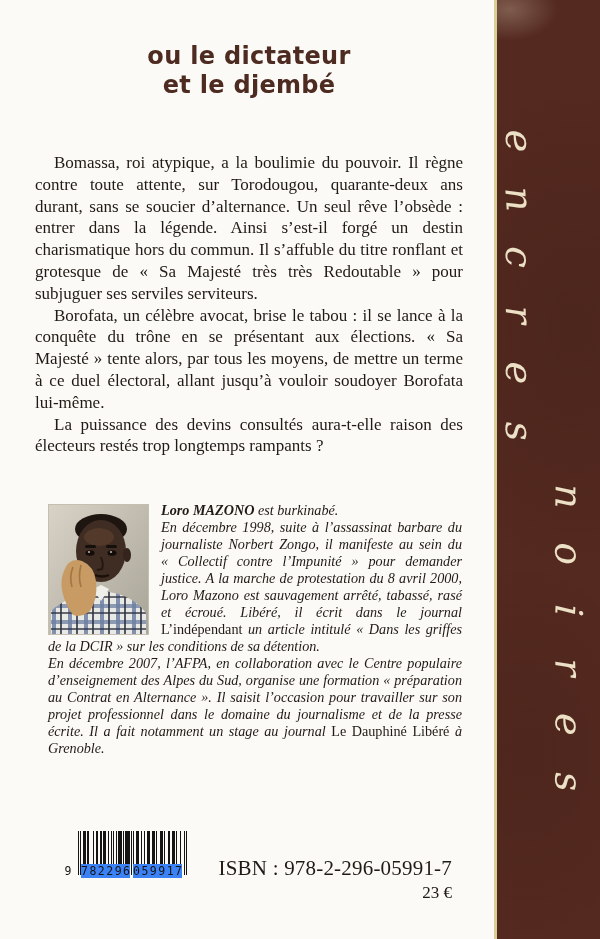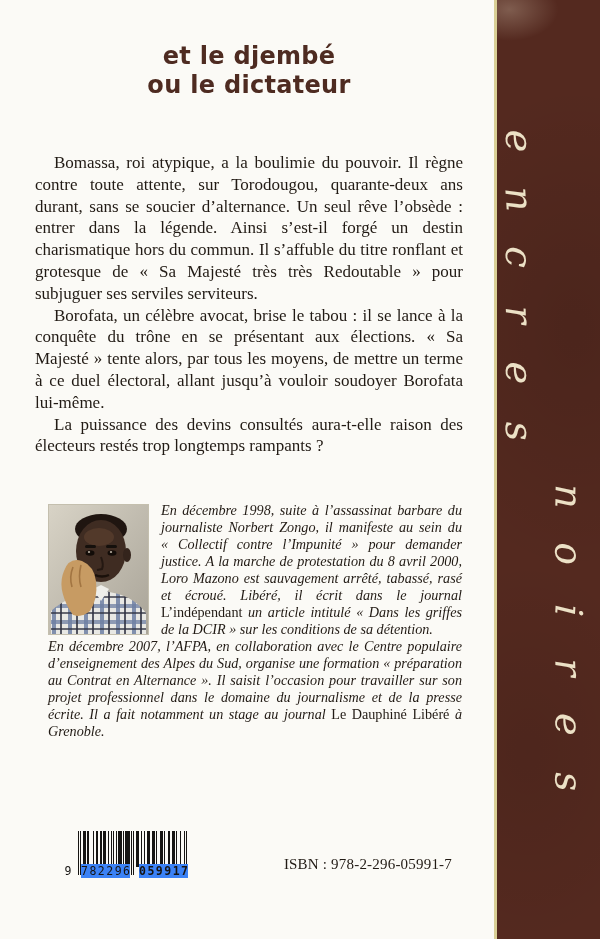--- a/index.html
+++ b/index.html
@@ -42,24 +42,24 @@
   .bars{position:absolute; left:0; top:0; width:107px; height:44px;}
   .bar{position:absolute; top:0; width:1.15px; height:36px; background:#161412;}
   .bar.tall{height:44px;}
   .bd{
     position:absolute; top:33px; height:14px; z-index:2; color:#161412;
     font-family:"DejaVu Sans Mono", monospace; font-size:11.5px; line-height:14px;
     letter-spacing:1.5px; background:#3b82f6; text-align:center;
   }
   .d0{left:-15px; width:10px; background:transparent; letter-spacing:0;}
   .d1{left:3px;  width:49px;}
-  .d2{left:61px; width:49px;font-weight:bold;}
+  .d2{left:55px; width:49px;}
   
   .pricing{position:absolute; top:856px; right:148px; text-align:right;}
-  .isbn{font-size:15px; letter-spacing:.2px;}
+  .isbn{font-size:21px; letter-spacing:.2px;}
   .price{font-size:17px; margin-top:2px;}
   
   .spine{
     position:absolute; top:0; right:0; width:103px; height:939px;
     background:
       radial-gradient(ellipse 70px 45px at 12% 1%, rgba(255,245,220,.25), rgba(255,245,220,0) 70%),
       radial-gradient(ellipse 220px 330px at 75% 35%, rgba(0,0,0,.10), rgba(0,0,0,0) 75%),
       radial-gradient(ellipse 180px 260px at 30% 80%, rgba(0,0,0,.08), rgba(0,0,0,0) 75%),
       var(--sidebar);
     border-left:3px solid var(--sidebar_edge);
@@ -80,22 +80,22 @@
   .w span:nth-child(4){transform:rotate(88deg);}
   .w span:nth-child(5){transform:rotate(92deg);}
   .w span:nth-child(6){transform:rotate(87deg);}
 </style>
 </head>
 <body>
 
 <div class="page">
 
   <h1 class="title">
+    <div>ou le dictateur</div>
     <div>et le djembé</div>
-    <div>ou le dictateur</div>
   </h1>
 
   <section class="synopsis">
     <p>Bomassa, roi atypique, a la boulimie du pouvoir. Il règne contre toute attente, sur Torodougou, quarante-deux ans durant, sans se soucier d’alternance. Un seul rêve l’obsède&nbsp;: entrer dans la légende. Ainsi s’est-il forgé un destin charismatique hors du commun. Il s’affuble du titre ronflant et grotesque de «&nbsp;Sa Majesté très très Redoutable&nbsp;» pour subjuguer ses serviles serviteurs.</p>
     <p>Borofata, un célèbre avocat, brise le tabou&nbsp;: il se lance à la conquête du trône en se présentant aux élections. «&nbsp;Sa Majesté&nbsp;» tente alors, par tous les moyens, de mettre un terme à ce duel électoral, allant jusqu’à vouloir soudoyer Borofata lui-même.</p>
     <p>La puissance des devins consultés aura-t-elle raison des électeurs restés trop longtemps rampants&nbsp;?</p>
   </section>
 
   <section class="bio">
     <figure class="photo">
@@ -126,20 +126,21 @@
         <ellipse cx="62" cy="47" rx="1.2" ry="1" fill="#d9cfc0" opacity=".8"></ellipse>
         <path d="M52,52 q3,8 1,12 l-5,1" fill="none" stroke="#241812" stroke-width="2"></path>
         <path d="M46,70 q7,3 14,0" fill="none" stroke="#1a100a" stroke-width="2.4"></path>
         <path d="M2,129 L2,106 Q22,88 52,86 Q82,88 97,108 L97,129 Z" fill="url(#plaid)"></path>
         <path d="M44,84 L52,96 L60,84 L52,80 Z" fill="#efefea"></path>
         <path d="M20,104 Q8,82 15,66 Q20,52 33,56 Q45,61 47,76 Q49,94 41,106 Q31,114 24,110 Z" fill="#c79b63"></path>
         <path d="M24,62 q-4,10 -1,20 M32,60 q-3,12 0,22" fill="none" stroke="#996b39" stroke-width="1.6" opacity=".8"></path>
         <path d="M18,108 q10,6 24,0 l0,21 l-26,0 Z" fill="url(#plaid)"></path>
       </svg>
     </figure>
+    <p class="intro"><strong>Loro MAZONO</strong><span> est burkinabé.</span></p>
     <p class="bp"><span>En décembre 1998, suite à l’assassinat barbare du journaliste Norbert Zongo, il manifeste au sein du «&nbsp;Collectif contre l’Impunité&nbsp;» pour demander justice. A la marche de protestation du 8 avril 2000, Loro Mazono est sauvagement arrêté, tabassé, rasé et écroué. Libéré, il écrit dans le journal </span><span class="rm">L’indépendant</span><span> un article intitulé «&nbsp;Dans les griffes de la DCIR&nbsp;» sur les conditions de sa détention.</span></p>
     <p class="bp"><span>En décembre 2007, l’AFPA, en collaboration avec le Centre populaire d’enseignement des Alpes du Sud, organise une formation «&nbsp;préparation au Contrat en Alternance&nbsp;». Il saisit l’occasion pour travailler sur son projet professionnel dans le domaine du journalisme et de la presse écrite. Il a fait notamment un stage au journal </span><span class="rm">Le Dauphiné Libéré</span><span> à Grenoble.</span></p>
   </section>
 
   <div class="barcode">
     <div class="bars" id="bars">
         <i class="bar tall" style="left: 0px;"></i>
         <i class="bar tall" style="left: 2.3px;"></i>
         <i class="bar" style="left: 4.6px;"></i>
         <i class="bar" style="left: 5.75px;"></i>
@@ -191,20 +192,21 @@
         <i class="bar tall" style="left: 105.8px;"></i>
         <i class="bar tall" style="left: 108.1px;"></i>
       </div>
     <span class="bd d0">9</span>
     <span class="bd d1">782296</span>
     <span class="bd d2">059917</span>
   </div>
 
   <div class="pricing">
     <div class="isbn">ISBN&nbsp;: 978-2-296-05991-7</div>
+    <div class="price">23 €</div>
   </div>
 
   <aside class="spine">
     <div class="w w1" id="w1">
         <span>e</span>
         <span>n</span>
         <span>c</span>
         <span>r</span>
         <span>e</span>
         <span>s</span>

